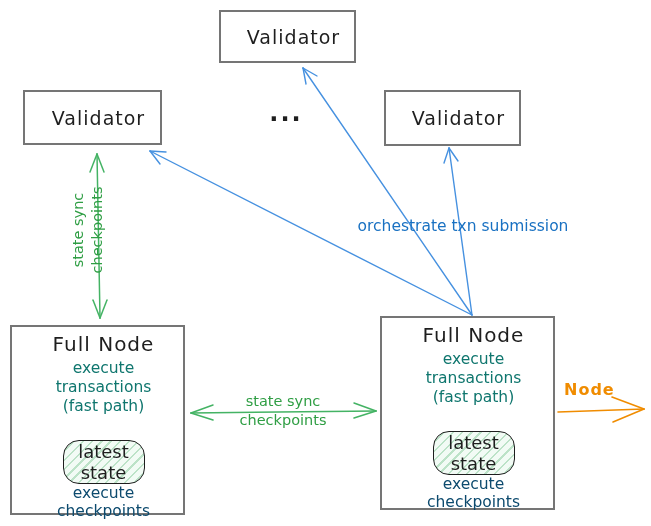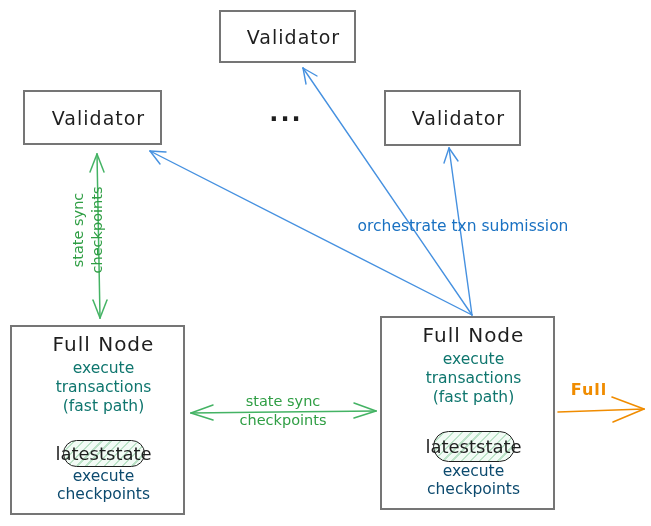--- a/index.html
+++ b/index.html
@@ -22,21 +22,21 @@
   }
   .fullnode{
     flex-direction:column;justify-content:flex-start;align-items:center;text-align:center;
   }
   .fn-left{left:10px;top:325px;width:175px;height:190px;}
   .fn-right{left:380px;top:316px;width:175px;height:194px;}
   .fn-title{margin-top:5px;font-size:20px;letter-spacing:1px;text-align:right;}
   .fn-exec{color:#0f766e;font-size:15.5px;line-height:19px;margin-top:3px;}
   .state-box{
     width:82px;height:59px;margin-top:24px;border:1.6px solid #1e1e1e;border-radius:16px;
-    box-sizing:border-box;display:flex;flex-direction:row;align-items:center;justify-content:center;
+    box-sizing:border-box;display:flex;flex-direction:column;align-items:center;justify-content:center;
     font-size:18px;line-height:21px;
     background-color:#f2fbf5;
     background-image:repeating-linear-gradient(135deg,rgba(64,170,95,0.30) 0px,rgba(64,170,95,0.30) 1.6px,transparent 1.6px,transparent 6.5px);
   }
   .fn-footer{margin-top:auto;margin-bottom:10px;color:#0c4a6e;font-size:15.5px;}
   .lbl{position:absolute;}
   .lbl-green{color:#2f9e44;font-size:14.5px;line-height:19px;text-align:center;}
   .vert-sync{
     left:36px;top:208px;width:110px;height:44px;
     transform:rotate(-90deg);
@@ -136,15 +136,15 @@
 
   <div class="lbl lbl-green vert-sync">
     <div>state sync</div>
     <div>checkpoints</div>
   </div>
   <div class="lbl lbl-green horiz-sync">
     <div>state sync</div>
     <div>checkpoints</div>
   </div>
   <div class="lbl orchestrate">orchestrate txn submission</div>
-  <div class="lbl rpcs">Full</div>
+  <div class="lbl rpcs">Node</div>
 
 </div>
 
 </body></html>

